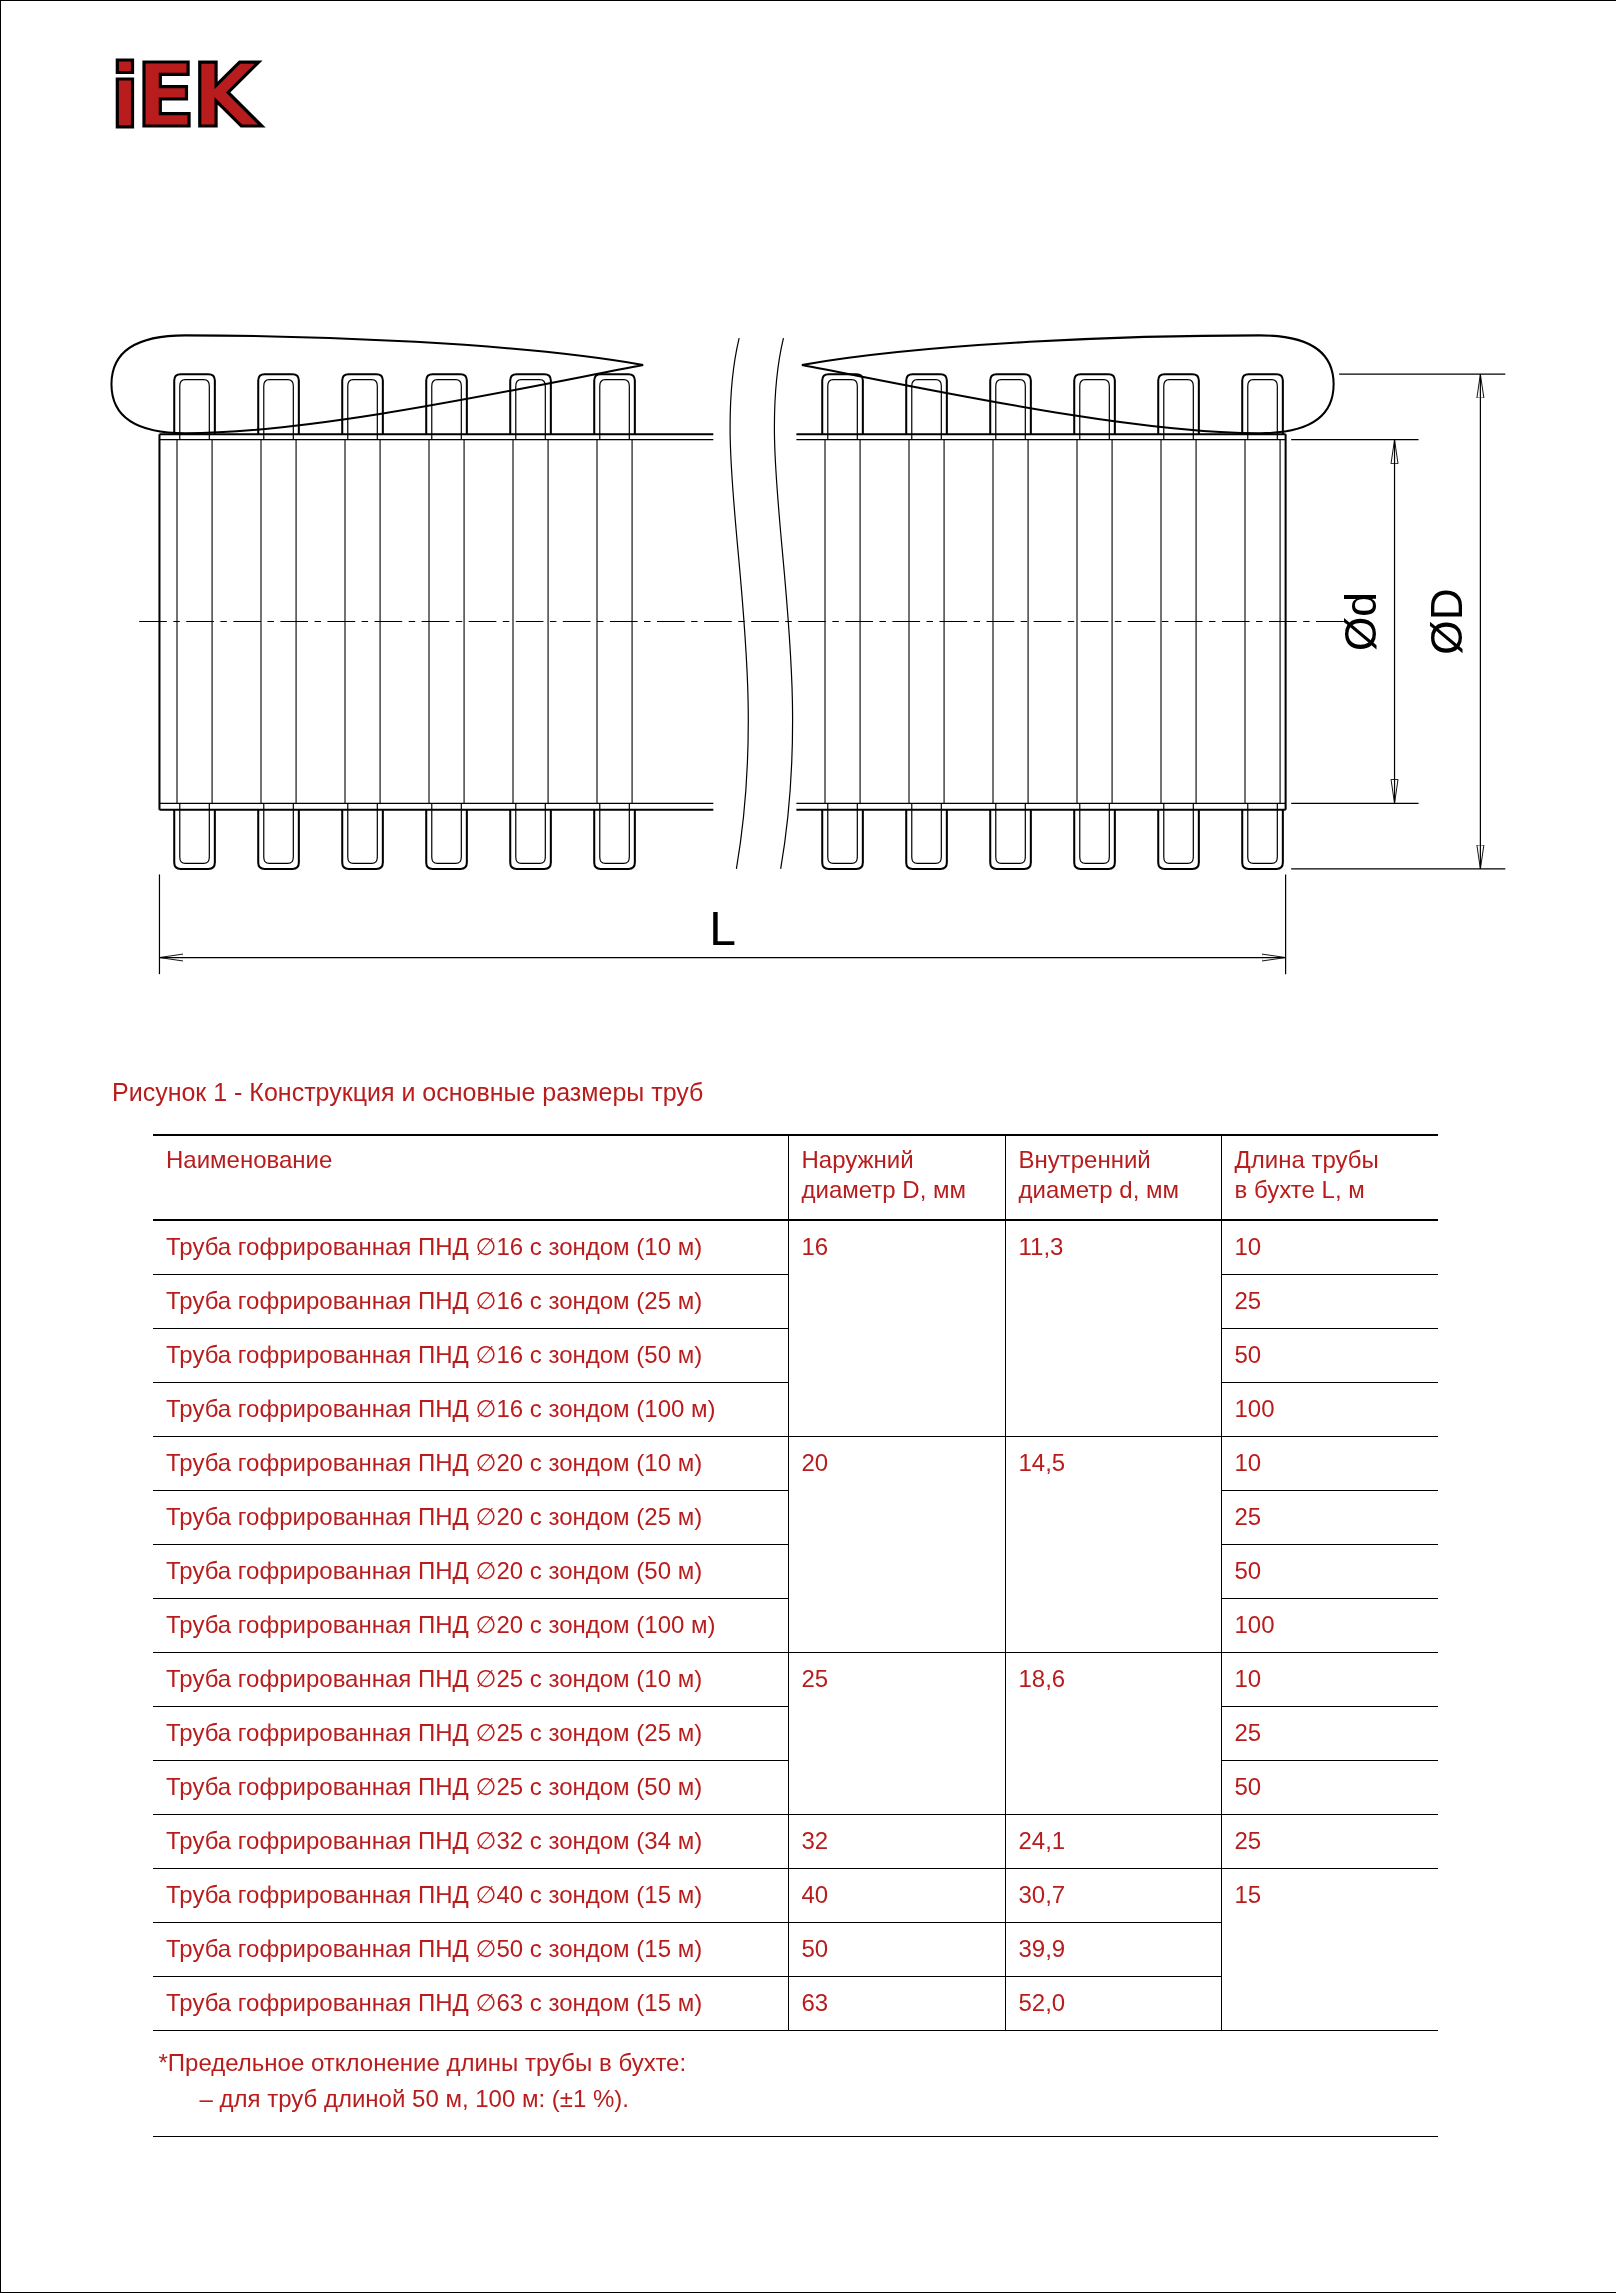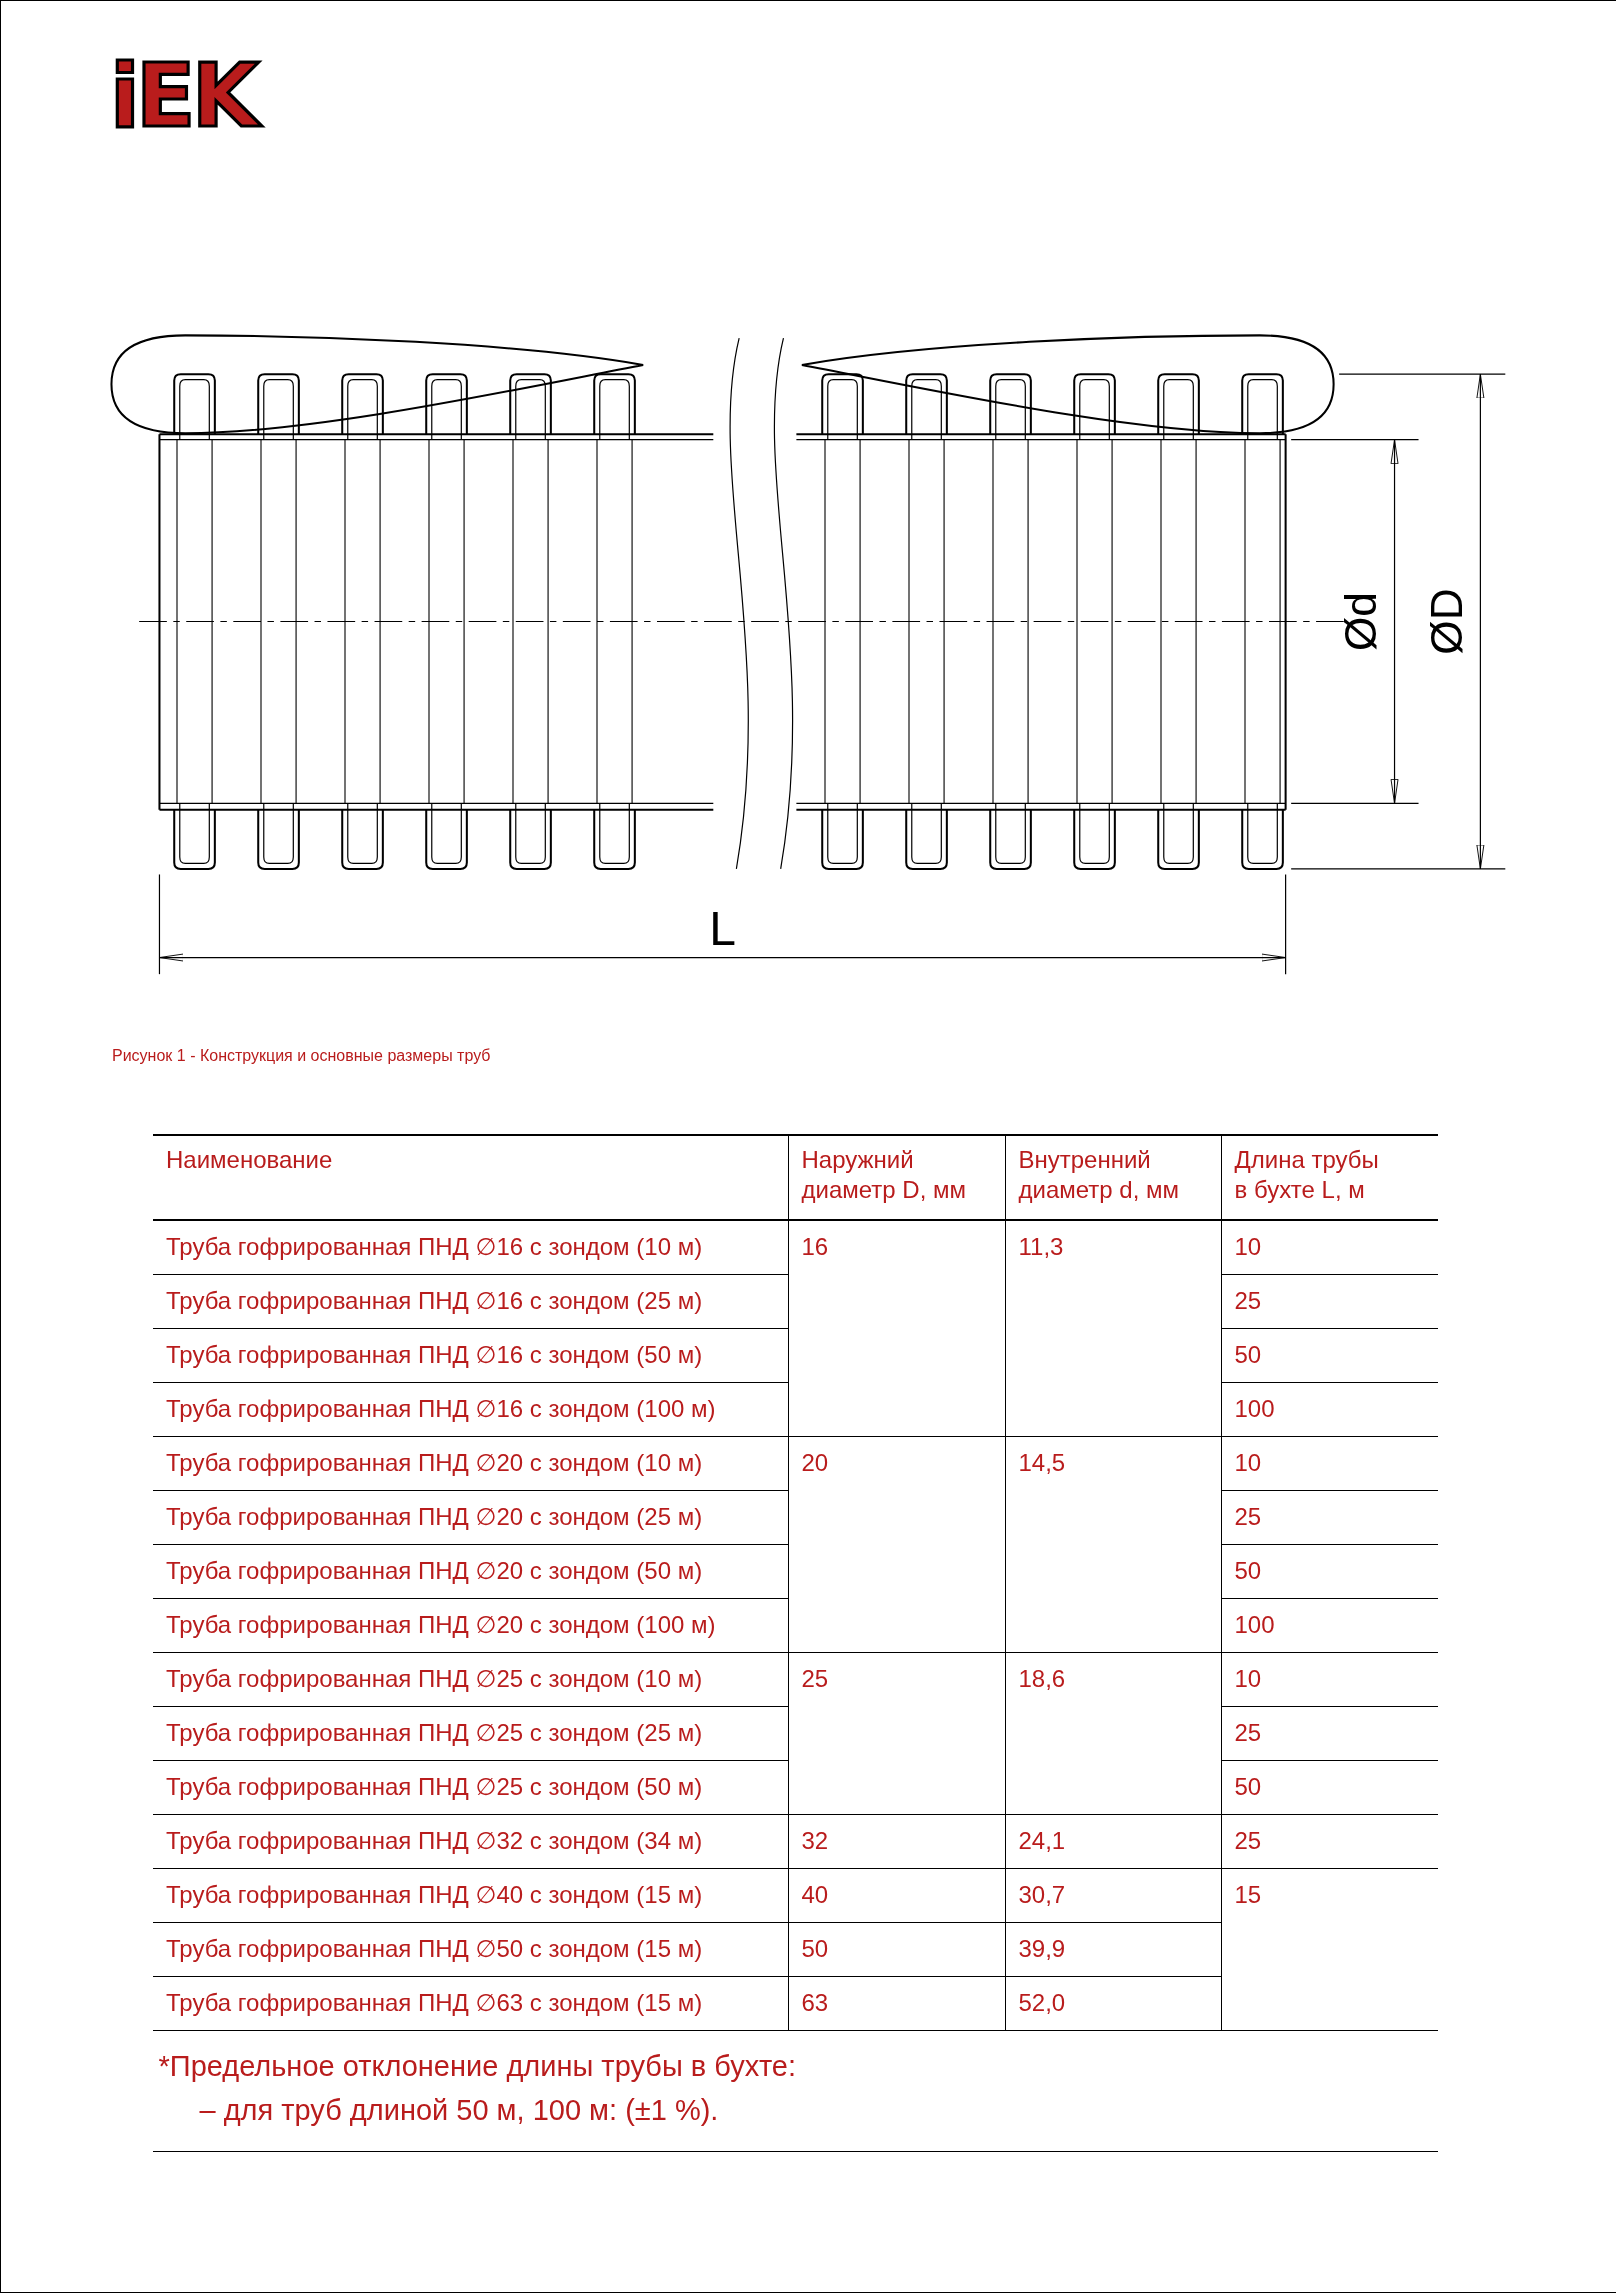--- a/index.html
+++ b/index.html
@@ -36,22 +36,22 @@
   .dim { stroke-width:1.3; }
   .dimtext {
     fill:#000; stroke:none;
     font-family:"Liberation Sans","DejaVu Sans",sans-serif;
     font-size:48px;
   }
   .dimtext.big { font-size:52px; }
 
   
   .caption {
-    position:absolute; left:111px; top:1046px;
-    font-size:16px;
+    position:absolute; left:111px; top:1077px;
+    font-size:25px;
   }
 
   
   .table-block { position:absolute; left:152px; top:1133px; width:1285px; }
   table.spec {
     width:100%;
     border-collapse:collapse;
     border-top:2.3px solid #000;
   }
   table.spec th {
@@ -74,21 +74,21 @@
     box-sizing:border-box;
     border-bottom:1.4px solid #000;
     line-height:1.1;
   }
   .bl { border-left:1.4px solid #000; }
 
   
   .footnote {
     padding:14.8px 0 18.5px 5.5px;
     border-bottom:1.8px solid #000;
-    font-size:29px;
+    font-size:24px;
     line-height:1.5;
   }
   .footnote .indent { padding-left:41px; }
 </style>
 </head>
 <body>
 
 <div class="page">
 
   <div class="logo">iEK</div>

